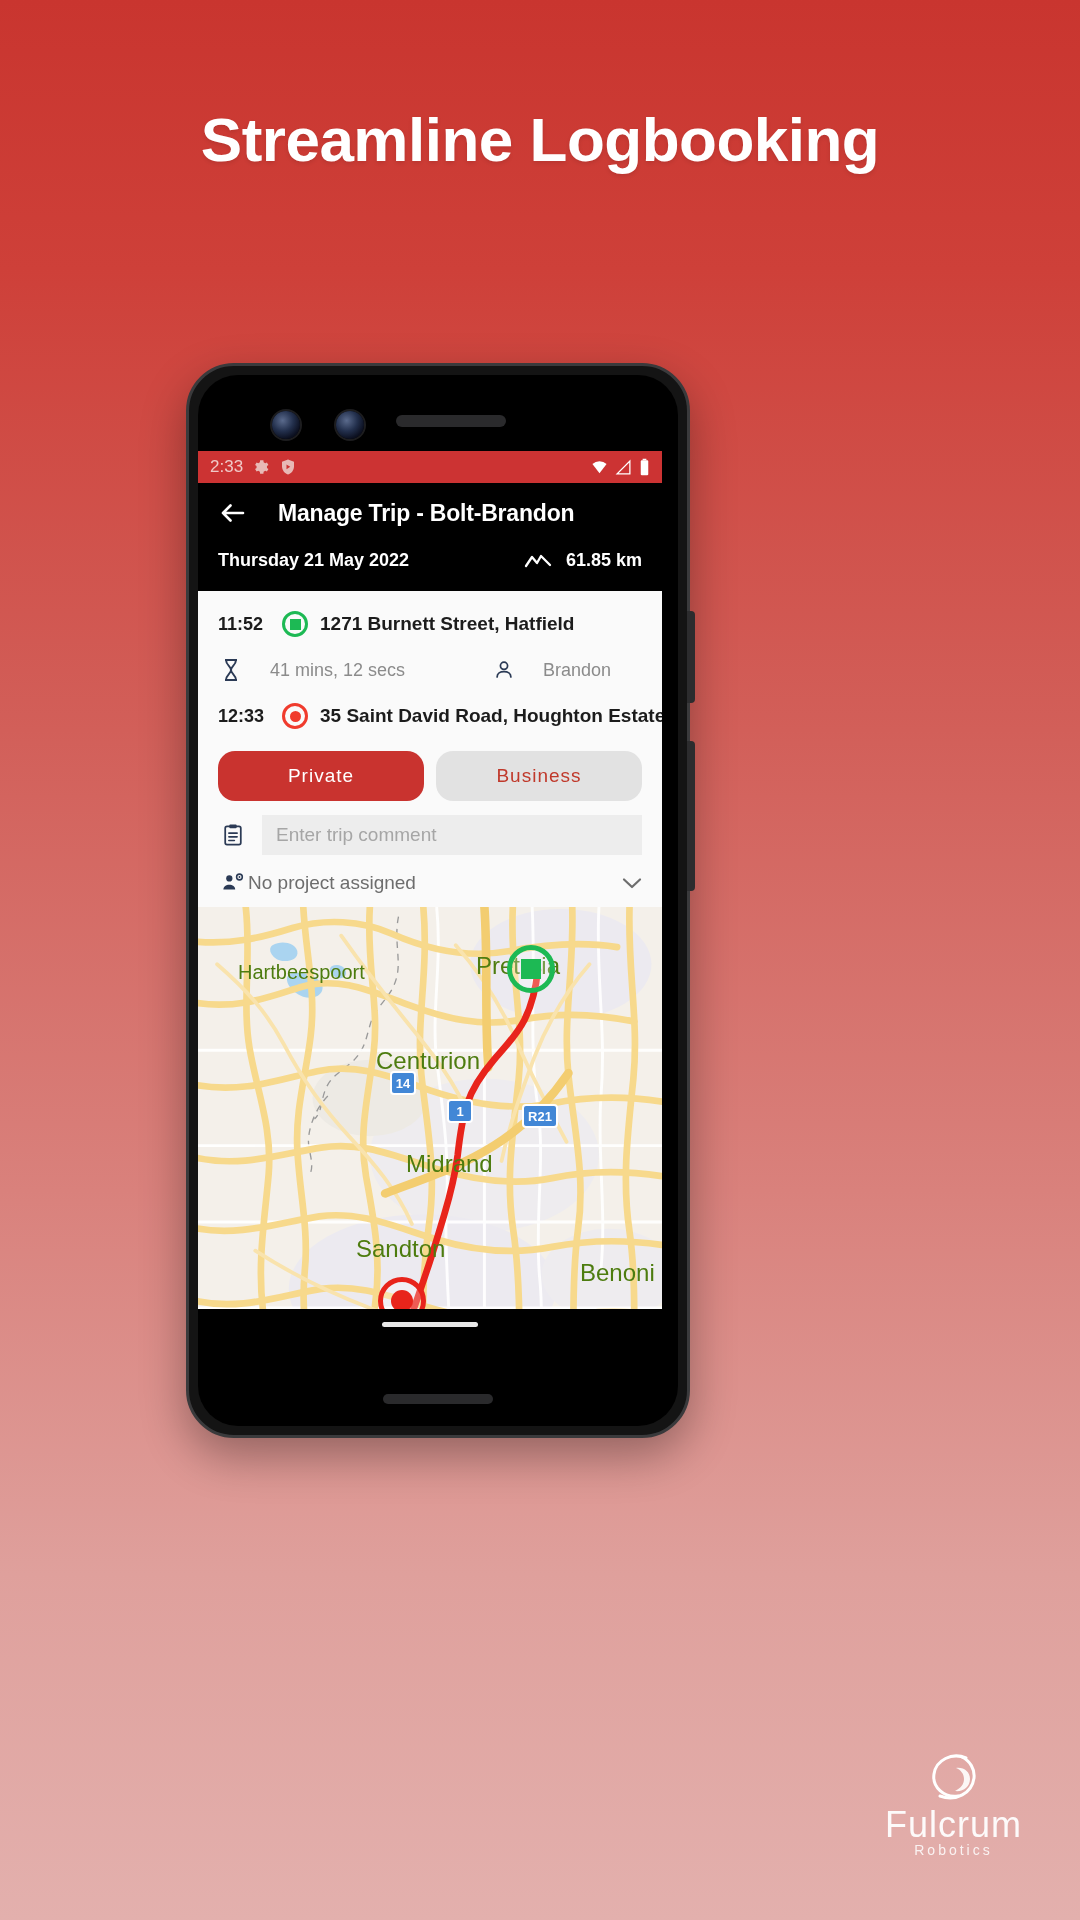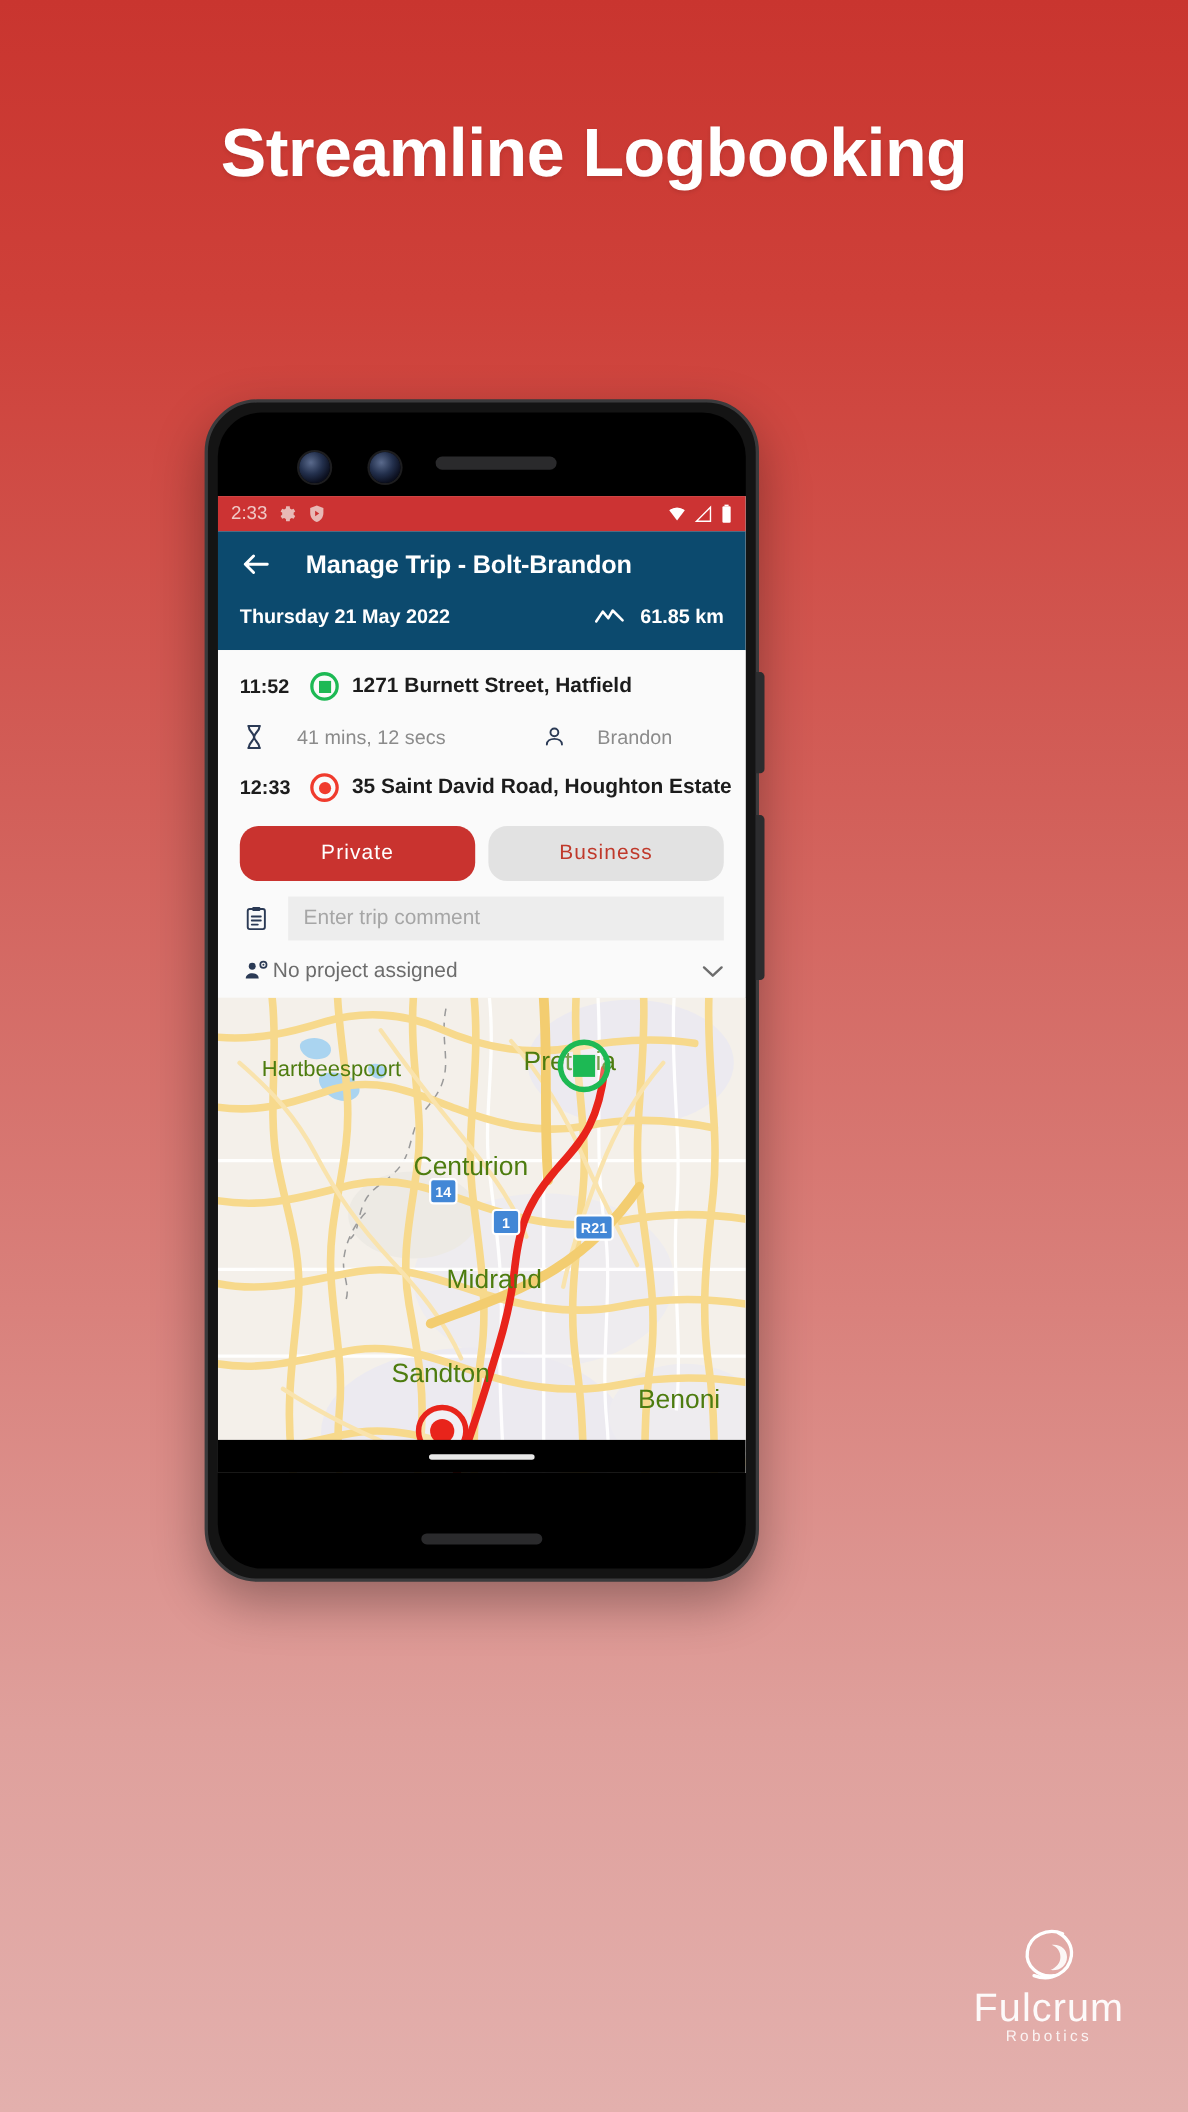--- a/index.html
+++ b/index.html
@@ -44,48 +44,48 @@
          background:radial-gradient(circle at 38% 34%,#5a6a8c 0%,#23304d 42%,#0c1020 72%,#060812 100%);
          box-shadow:0 0 0 2px #1d1d1f; }
   .cam.c1 { left:74px; } .cam.c2 { left:138px; }
   .speaker { position:absolute; top:40px; left:198px; width:110px; height:12px;
              background:#2a2a2c; border-radius:6px; }
   .chin-speaker { position:absolute; bottom:22px; left:50%; transform:translateX(-50%);
              width:110px; height:10px; background:#2a2a2c; border-radius:5px; }
 
   
   .screen {
-    position:absolute; left:0; right:0; top:76px; height:888px;
+    position:absolute; left:0; right:16px; top:76px; height:888px;
     background:#fafafa; overflow:hidden;
   }
 
   
   .statusbar {
     height:32px; background:#cc3333; color:#f0c9c7;
     display:flex; align-items:center; padding:0 12px; font-size:17px;
   }
   .sb-left { display:flex; align-items:center; gap:9px; }
   .sb-right { margin-left:auto; display:flex; align-items:center; gap:7px; }
   .sb-icon { display:block; }
 
   
-  .appbar { background:#0c4a6e; padding:0 0 12px 0; }
+  .appbar { background:#000000; padding:0 0 12px 0; }
   .appbar-row {
     display:flex; align-items:center; height:60px; padding:0 20px;
   }
   .back-arrow { width:30px; height:30px; flex:0 0 auto; cursor:pointer; }
   .appbar-title {
     color:#fff; font-size:23px; font-weight:bold; margin-left:30px;
     white-space:nowrap; letter-spacing:-0.2px;
   }
   .appbar-sub {
     display:flex; align-items:center; padding:0 20px 2px 20px; height:36px;
   }
   .trip-date { color:#fff; font-size:18px; font-weight:bold; }
-  .sub-right { margin-left:auto; display:flex; align-items:flex-start; gap:14px; }
+  .sub-right { margin-left:auto; display:flex; align-items:flex-end; gap:14px; }
   .trip-dist { color:#fff; font-size:18px; font-weight:bold; }
 
   
   .details { background:#fafafa; padding:10px 0 0 0; }
   .row { display:flex; align-items:center; padding:0 20px; }
   .r-loc { height:46px; }
   .r-time { font-size:18px; font-weight:bold; color:#1c1c1c; width:58px; flex:0 0 auto; }
   .dot { width:26px; height:26px; border-radius:50%; flex:0 0 auto;
          display:flex; align-items:center; justify-content:center; margin:0 12px 0 6px; }
   .dot-start { border:3px solid #1db954; }

